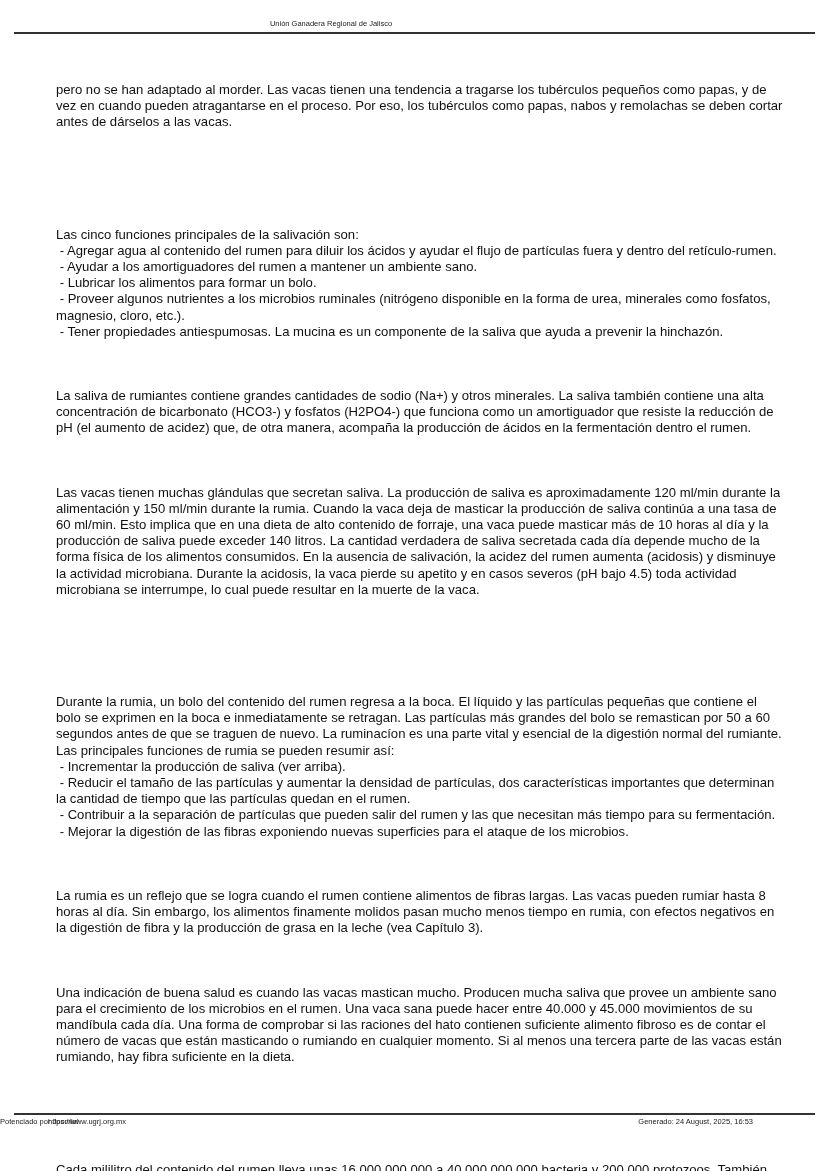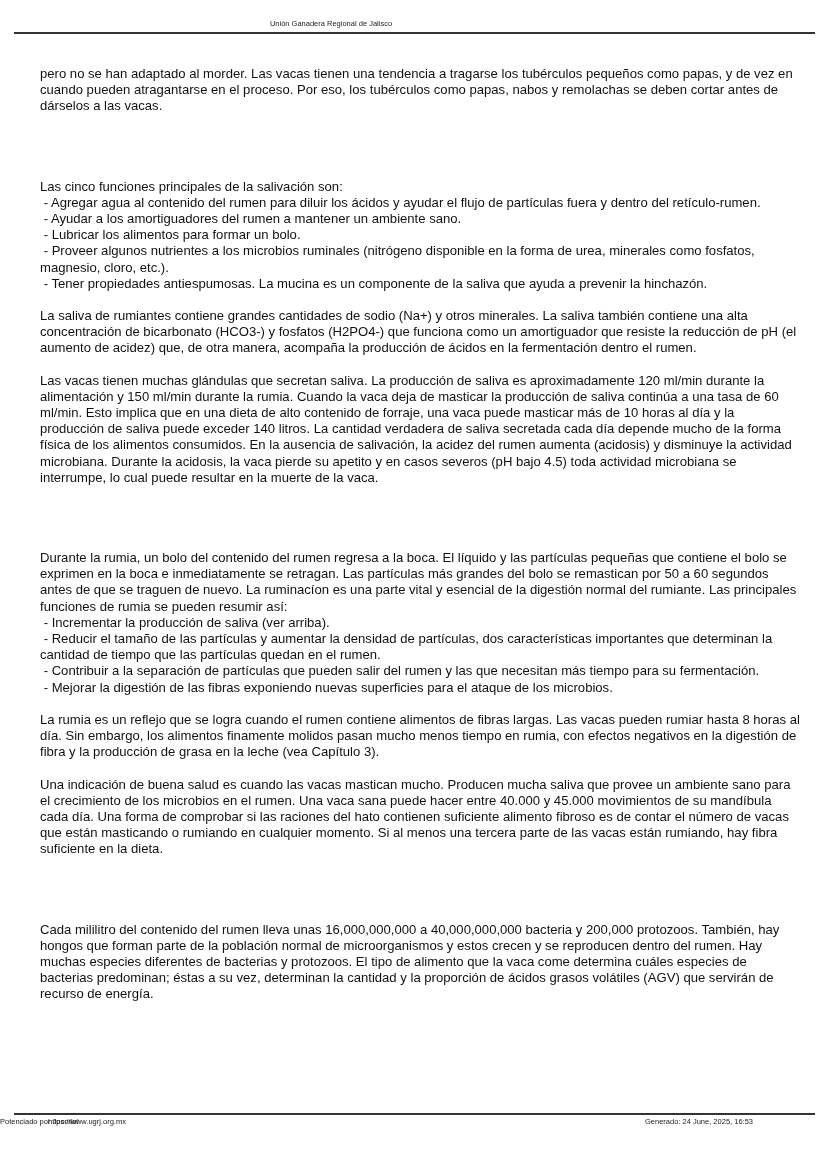--- a/index.html
+++ b/index.html
@@ -5,21 +5,21 @@
   html, body { margin:0; padding:0; background:#ffffff; }
   body { width:828px; height:1171px; position:relative; overflow:hidden;
          font-family:"Liberation Sans", sans-serif; color:#111; }
   .header-text { position:absolute; top:19px; left:0; width:662px; text-align:center;
                  font-size:7.5px; color:#222; }
   .rule { position:absolute; left:14px; width:801px; height:1.5px; background:#333; }
   .rule.top { top:32px; }
   .rule.bottom { top:1113px; }
   .content { position:absolute; left:40px; top:66px; width:760px; font-size:13.1px;
              line-height:16.2px; }
-  .content p { margin:0; white-space:pre-wrap; }
+  .content p { margin:16px; white-space:pre-wrap; }
   .gap1 { height:16px; }
   .gap3 { height:48px; }
   .footer { position:absolute; top:1117px; font-size:7.5px; color:#222; }
   .footer.left { left:48px; }
   .footer.center { left:0; width:760px; text-align:left; }
   .footer.right { right:75px; }
 </style>
 </head>
 <body>
 
@@ -58,14 +58,14 @@
   <div class="gap3"></div>
 
   <div class="gap1"></div>
   <p>Cada mililitro del contenido del rumen lleva unas 16,000,000,000 a 40,000,000,000 bacteria y 200,000 protozoos. También, hay hongos que forman parte de la población normal de microorganismos y estos crecen y se reproducen dentro del rumen. Hay muchas especies diferentes de bacterias y protozoos. El tipo de alimento que la vaca come determina cuáles especies de bacterias predominan; éstas a su vez, determinan la cantidad y la proporción de ácidos grasos volátiles (AGV) que servirán de recurso de energía.</p>
 </div>
 
 <div>
   <div class="rule bottom"></div>
   <div class="footer left">https://www.ugrj.org.mx</div>
   <div class="footer center">Potenciado por Joomla!</div>
-  <div class="footer right">Generado: 24 June, 2025, 16:53</div>
+  <div class="footer right">Generado: 24 August, 2025, 16:53</div>
 </div>
 
 </body></html>

